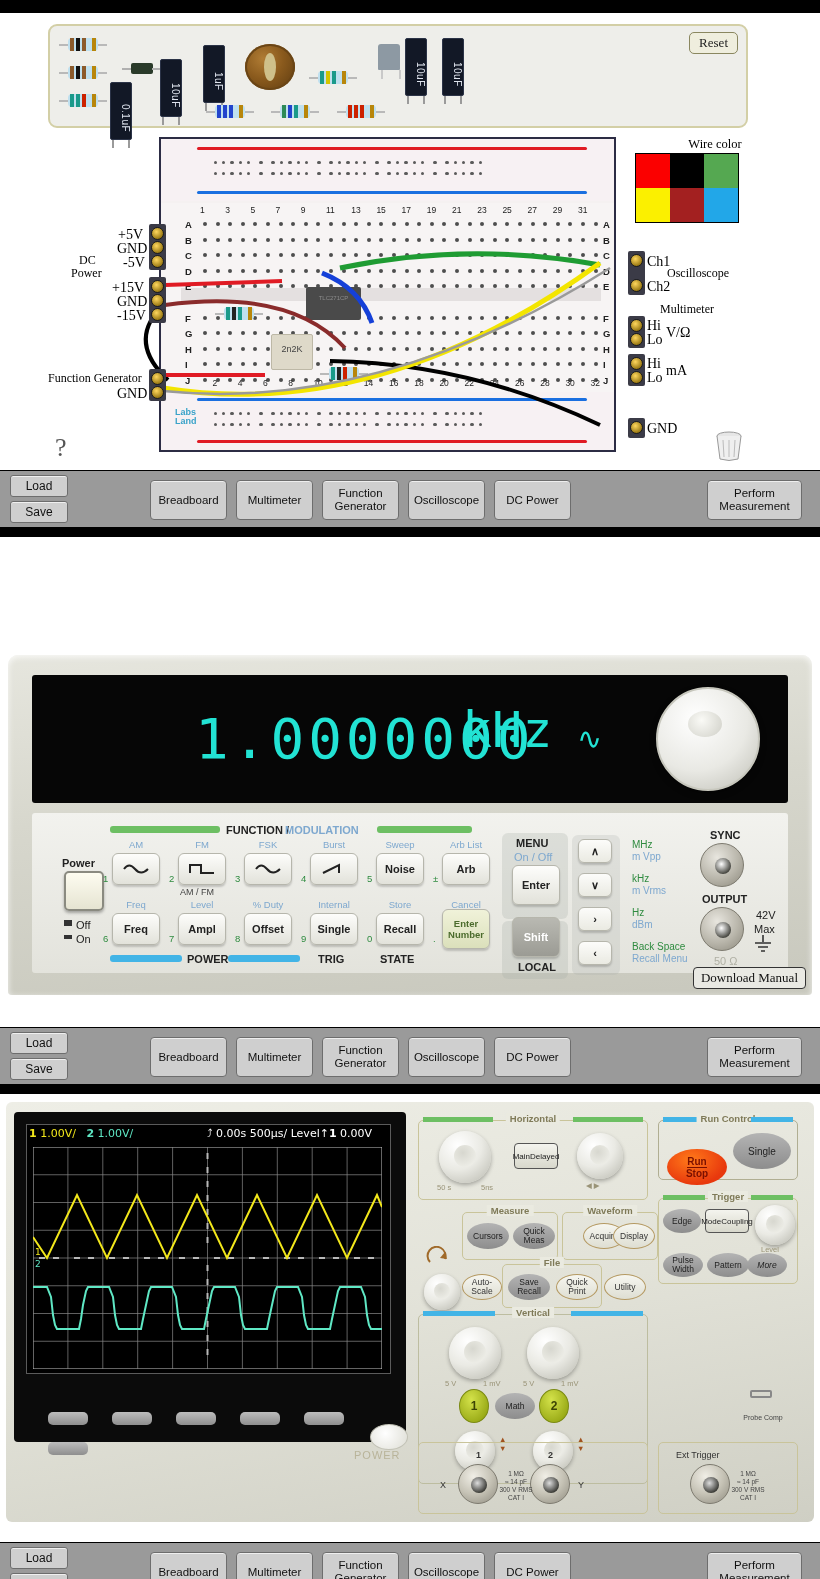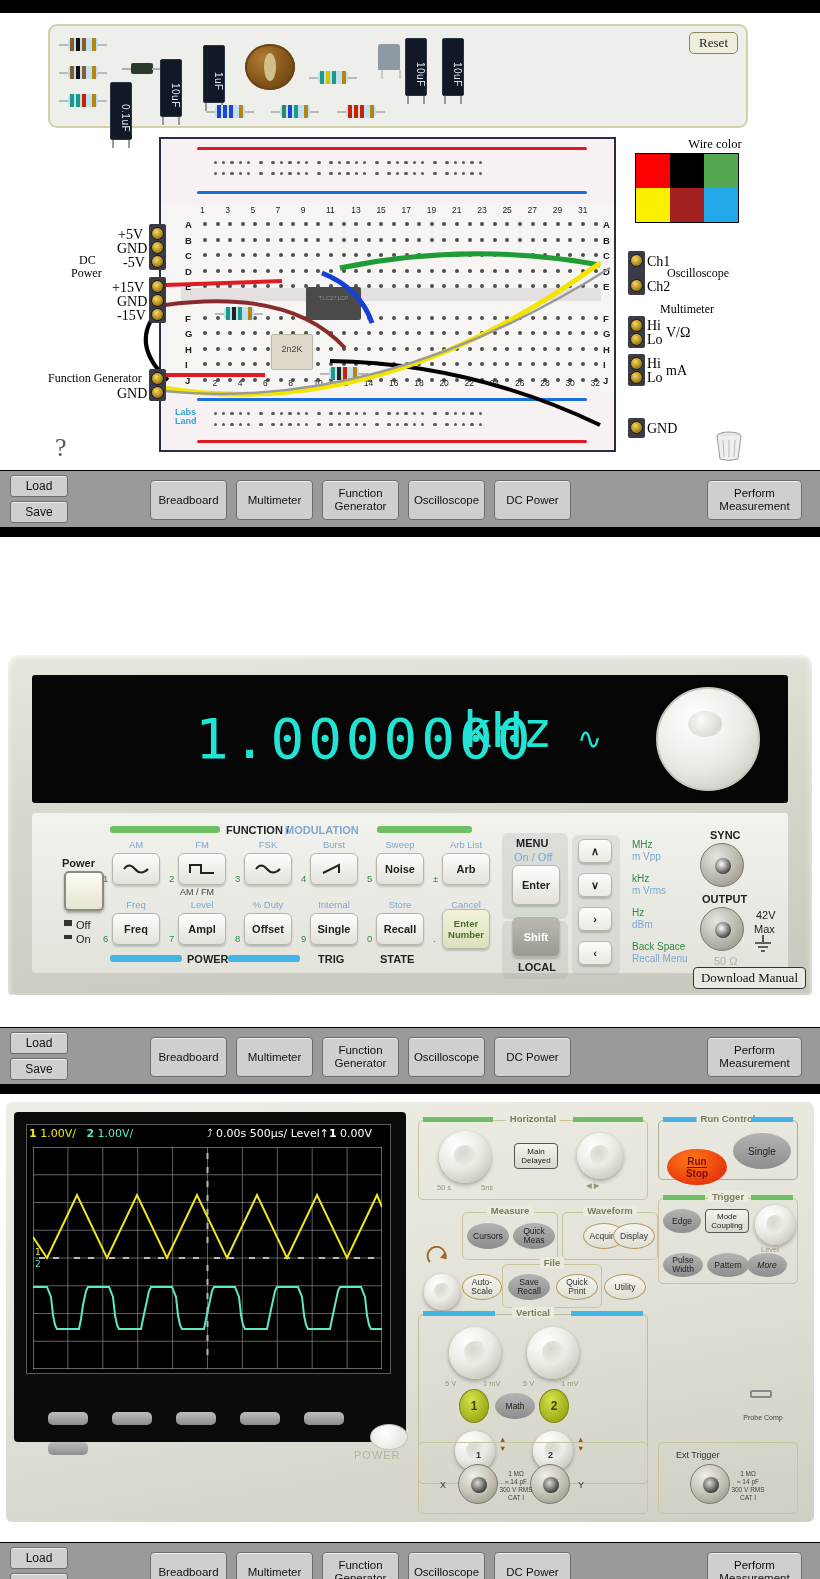--- a/index.html
+++ b/index.html
@@ -241,21 +241,21 @@
   .sknob:after { content:""; position:absolute; left:28%; top:26%; width:44%; height:44%;
     border-radius:50%; background:radial-gradient(circle at 40% 35%, #d7d7cf, #f4f4ee); }
   .obtn-oval { position:absolute; border-radius:50%;
     font-family:"Liberation Sans",sans-serif; font-size:8.5px; color:#333;
     display:flex; align-items:center; justify-content:center; text-align:center; line-height:9px;}
   .obtn-gray { background:linear-gradient(180deg,#b4b4b4,#8d8d8d); color:#222; }
   .obtn-light { background:linear-gradient(180deg,#f6f6f0,#dedeD2); border:1px solid #b59a63; }
   .obtn-rect { position:absolute; border-radius:4px; border:1px solid #555;
     background:linear-gradient(180deg,#f4f4ee,#d8d8cc);
     font-family:"Liberation Sans",sans-serif; font-size:8px; color:#222;
-    display:flex; flex-direction:column; align-items:center; justify-content:center; line-height:9px;}
+    display:flex; flex-direction:row; align-items:center; justify-content:center; line-height:9px;}
   .runstop { position:absolute; border-radius:50%;
     background:radial-gradient(ellipse at 40% 30%, #ff7a1a, #e8380d 70%);
     font-family:"Liberation Sans",sans-serif; font-size:10px; font-weight:bold;
     color:#7a0f00; display:flex; flex-direction:column; align-items:center; justify-content:center; line-height:11px;}
   .chbtn { position:absolute; border-radius:50%;
     background:radial-gradient(ellipse at 40% 30%, #d4e24a, #9aab17 75%);
     border:1px solid #7b8a12;
     font-family:"Liberation Sans",sans-serif; font-size:12px; font-weight:bold; color:#3c4405;
     display:flex; align-items:center; justify-content:center; }
   .minilbl { position:absolute; font-family:"Liberation Sans",sans-serif; font-size:7.5px; color:#9a9478; }

